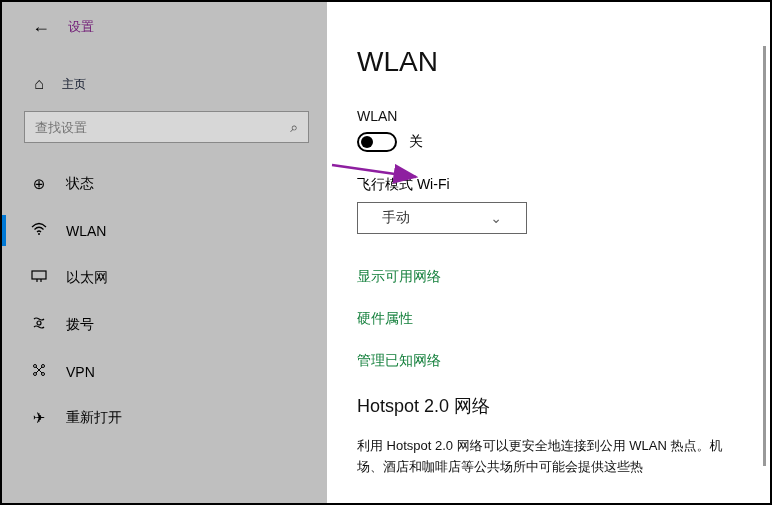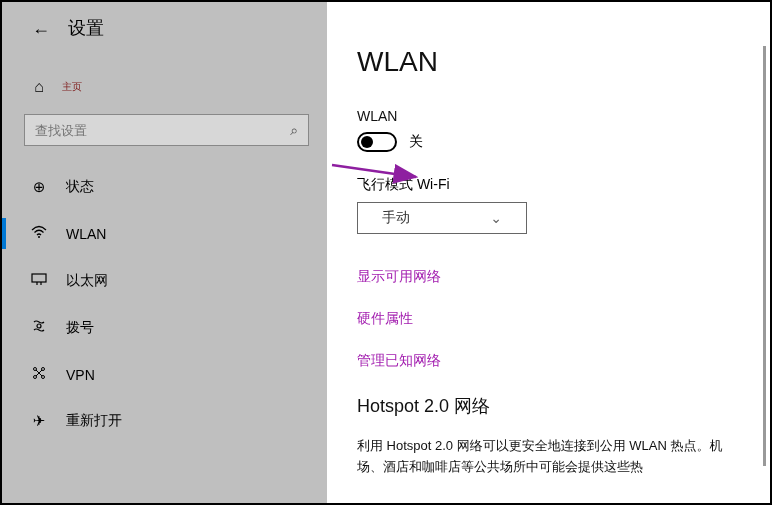--- a/index.html
+++ b/index.html
@@ -4,44 +4,44 @@
 <style>
   * { box-sizing: border-box; margin: 0; padding: 0; font-family: "Microsoft YaHei", "Segoe UI", sans-serif; }
   html, body { width: 772px; height: 505px; overflow: hidden; background: #000; }
   .window { position: relative; width: 772px; height: 505px; background: #fff; border: 2px solid #000; }
   .titlebar { position: absolute; top: 0; right: 0; display: flex; gap: 0; }
   .titlebar .btn { width: 46px; height: 30px; display: flex; align-items: center; justify-content: center; font-size: 14px; color: #000; }
   .titlebar .btn svg { width: 14px; height: 14px; }
   .left { position: absolute; left: 0; top: 0; width: 325px; height: 100%; background: #bfbfbf; }
   .left-top { display: flex; align-items: center; gap: 18px; padding: 14px 18px 0 30px; }
   .back-arrow { font-size: 18px; color: #000; }
-  .title { font-size: 18px; color: #000000; }
+  .title { font-size: 13px; color: #701a75; }
   .home-row { display: flex; align-items: center; gap: 14px; padding: 38px 0 0 28px; }
   .home-row .icon { width: 18px; text-align: center; }
-  .home-row .label { font-size: 10px; color: #7f1d1d; }
+  .home-row .label { font-size: 12px; color: #0f172a; }
   .search-box { margin: 18px 18px 0 22px; height: 32px; border: 1px solid #888; background: #d7d7d7; display: flex; align-items: center; padding: 7px 10px; }
   .search-box input { flex: 1; border: none; background: transparent; font-size: 13px; color: #555; outline: none; }
   .search-box .sicon { color: #555; font-size: 14px; }
   .section-title { padding: 26px 0 0 24px; font-size: 14px; font-weight: 600; color: #000; }
   .nav { margin-top: 18px; }
   .nav-item { position: relative; display: flex; align-items: center; gap: 18px; padding: 14px 0 14px 28px; font-size: 14px; color: #000; }
   .nav-item .icon { width: 18px; text-align: center; font-size: 15px; }
   .nav-item.active::before { content: ""; position: absolute; left: 0; top: 8px; bottom: 8px; width: 4px; background: #0078d4; }
   .right { position: absolute; left: 325px; top: 0; right: 0; height: 100%; background: #fff; padding: 44px 0 0 30px; }
   .page-h1 { font-size: 28px; font-weight: 400; color: #111; }
   .sub-label { font-size: 14px; color: #111; margin-top: 30px; }
   .toggle-row { display: flex; align-items: center; gap: 12px; margin-top: 8px; }
   .toggle { width: 40px; height: 20px; border: 2px solid #000; border-radius: 20px; position: relative; background: #fff; }
   .toggle .knob { position: absolute; left: 2px; top: 2px; width: 12px; height: 12px; border-radius: 50%; background: #000; }
   .toggle-text { font-size: 14px; }
   .reconnect-label { font-size: 14px; margin-top: 24px; }
   .dropdown { margin-top: 8px; width: 170px; height: 32px; border: 1px solid #666; display: flex; align-items: center; justify-content: space-between; padding: 0 24px; font-size: 14px; color: #333; }
   .dropdown .chev { color: #666; }
   .links { margin-top: 34px; }
-  .link { display: block; font-size: 14px; color: #a21caf; margin-bottom: 24px; }
+  .link { display: block; font-size: 14px; color: #15803d; margin-bottom: 24px; }
   .hotspot-h { font-size: 18px; color: #111; margin-top: 4px; }
   .hotspot-p { font-size: 13px; color: #111; margin-top: 18px; line-height: 1.6; max-width: 380px; }
   .scroll-track { position: absolute; right: 4px; top: 44px; width: 3px; height: 420px; background: #999; }
   .arrow-annot { position: absolute; left: 3px; top: 155px; pointer-events: none; }
 </style>
 </head>
 <body>
 
 <div class="window">
 

